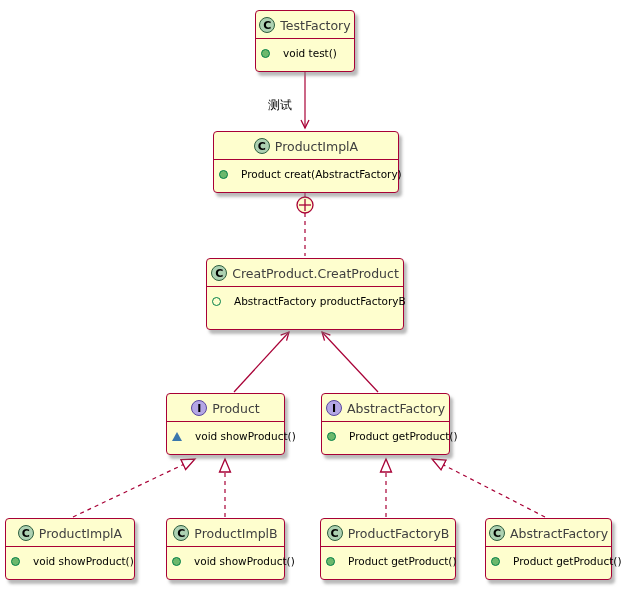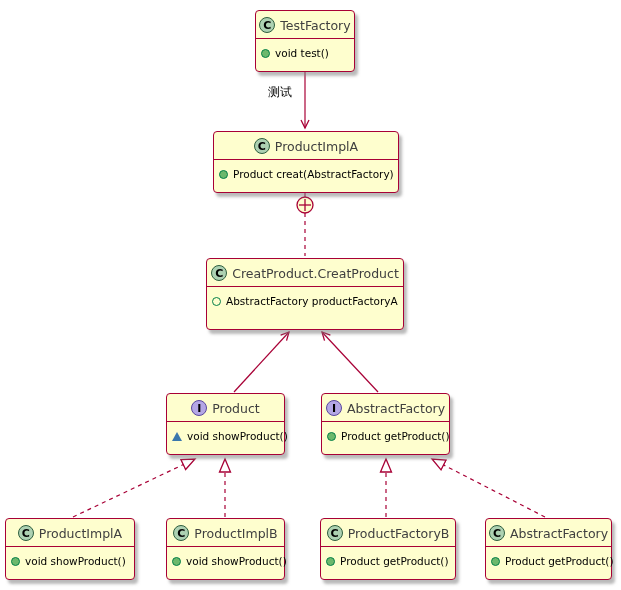--- a/index.html
+++ b/index.html
@@ -24,21 +24,21 @@
   .badge {
     display:inline-flex; align-items:center; justify-content:center;
     width:16px; height:16px; border-radius:50%;
     font-size:11px; font-weight:bold; color:#000; flex:0 0 auto;
   }
   .c-badge { background:#ADD1B2; border:1px solid #2E5E3E; }
   .i-badge { background:#B4A7E5; border:1px solid #5A489E; }
   .cname { font-size:12.5px; color:#404040; white-space:nowrap; }
   .iname { }
   .members { padding:6px 5px 7px; }
-  .member { display:flex; align-items:center; gap:5px; padding:2px 0; font-size:10.5px; color:#000; white-space:nowrap; }
+  .member { display:flex; align-items:center; gap:13px; padding:2px 0; font-size:10.5px; color:#000; white-space:nowrap; }
   .underline { }
   .ic { flex:0 0 auto; display:inline-block; }
   .ic-dot    { width:9px; height:9px; border-radius:50%; background:#6CB86C; border:1px solid #038048; }
   .ic-circle { width:9px; height:9px; border-radius:50%; background:#FEFECE; border:1.5px solid #038048; }
   .ic-tri    { width:0; height:0; border-left:5px solid transparent; border-right:5px solid transparent; border-bottom:9px solid #3A77AD; }
 
   .edge-label { position:absolute; z-index:3; font-size:12px; color:#000; }
 </style>
 </head>
 <body>
@@ -67,21 +67,21 @@
 
     <line x1="234" y1="392" x2="289" y2="332" stroke="#A80036" stroke-width="1.2" marker-end="url(#vhead)"></line>
     <line x1="378" y1="392" x2="322" y2="332" stroke="#A80036" stroke-width="1.2" marker-end="url(#vhead)"></line>
 
     <line x1="73" y1="517" x2="195" y2="459" stroke="#A80036" stroke-width="1.2" stroke-dasharray="4,4" marker-end="url(#trihead)"></line>
     <line x1="225" y1="517" x2="225" y2="459" stroke="#A80036" stroke-width="1.2" stroke-dasharray="4,4" marker-end="url(#trihead)"></line>
     <line x1="386" y1="517" x2="386" y2="459" stroke="#A80036" stroke-width="1.2" stroke-dasharray="4,4" marker-end="url(#trihead)"></line>
     <line x1="545" y1="517" x2="432" y2="459" stroke="#A80036" stroke-width="1.2" stroke-dasharray="4,4" marker-end="url(#trihead)"></line>
   </svg>
 
-  <div class="edge-label" style="left:268px;top:84px;">测试</div>
+  <div class="edge-label" style="left:268px;top:97px;">测试</div>
 
   <div class="uml-class" style="left:255px;top:10px;width:100px;">
     <div class="hdr">
       <span class="badge c-badge">C</span>
       <span class="cname">TestFactory</span>
     </div>
     <div class="members">
       <div class="member">
         <span class="ic ic-dot"></span>
         <span>void test()</span>
@@ -103,21 +103,21 @@
   </div>
 
   <div class="uml-class" style="left:206px;top:258px;width:198px;min-height:72px;">
     <div class="hdr">
       <span class="badge c-badge">C</span>
       <span class="cname">CreatProduct.CreatProduct</span>
     </div>
     <div class="members">
       <div class="member">
         <span class="ic ic-circle"></span>
-        <span class="underline">AbstractFactory productFactoryA</span>
+        <span class="underline">AbstractFactory productFactoryB</span>
       </div>
     </div>
   </div>
 
   <div class="uml-class" style="left:166px;top:393px;width:119px;">
     <div class="hdr">
       <span class="badge i-badge">I</span>
       <span class="cname iname">Product</span>
     </div>
     <div class="members">

